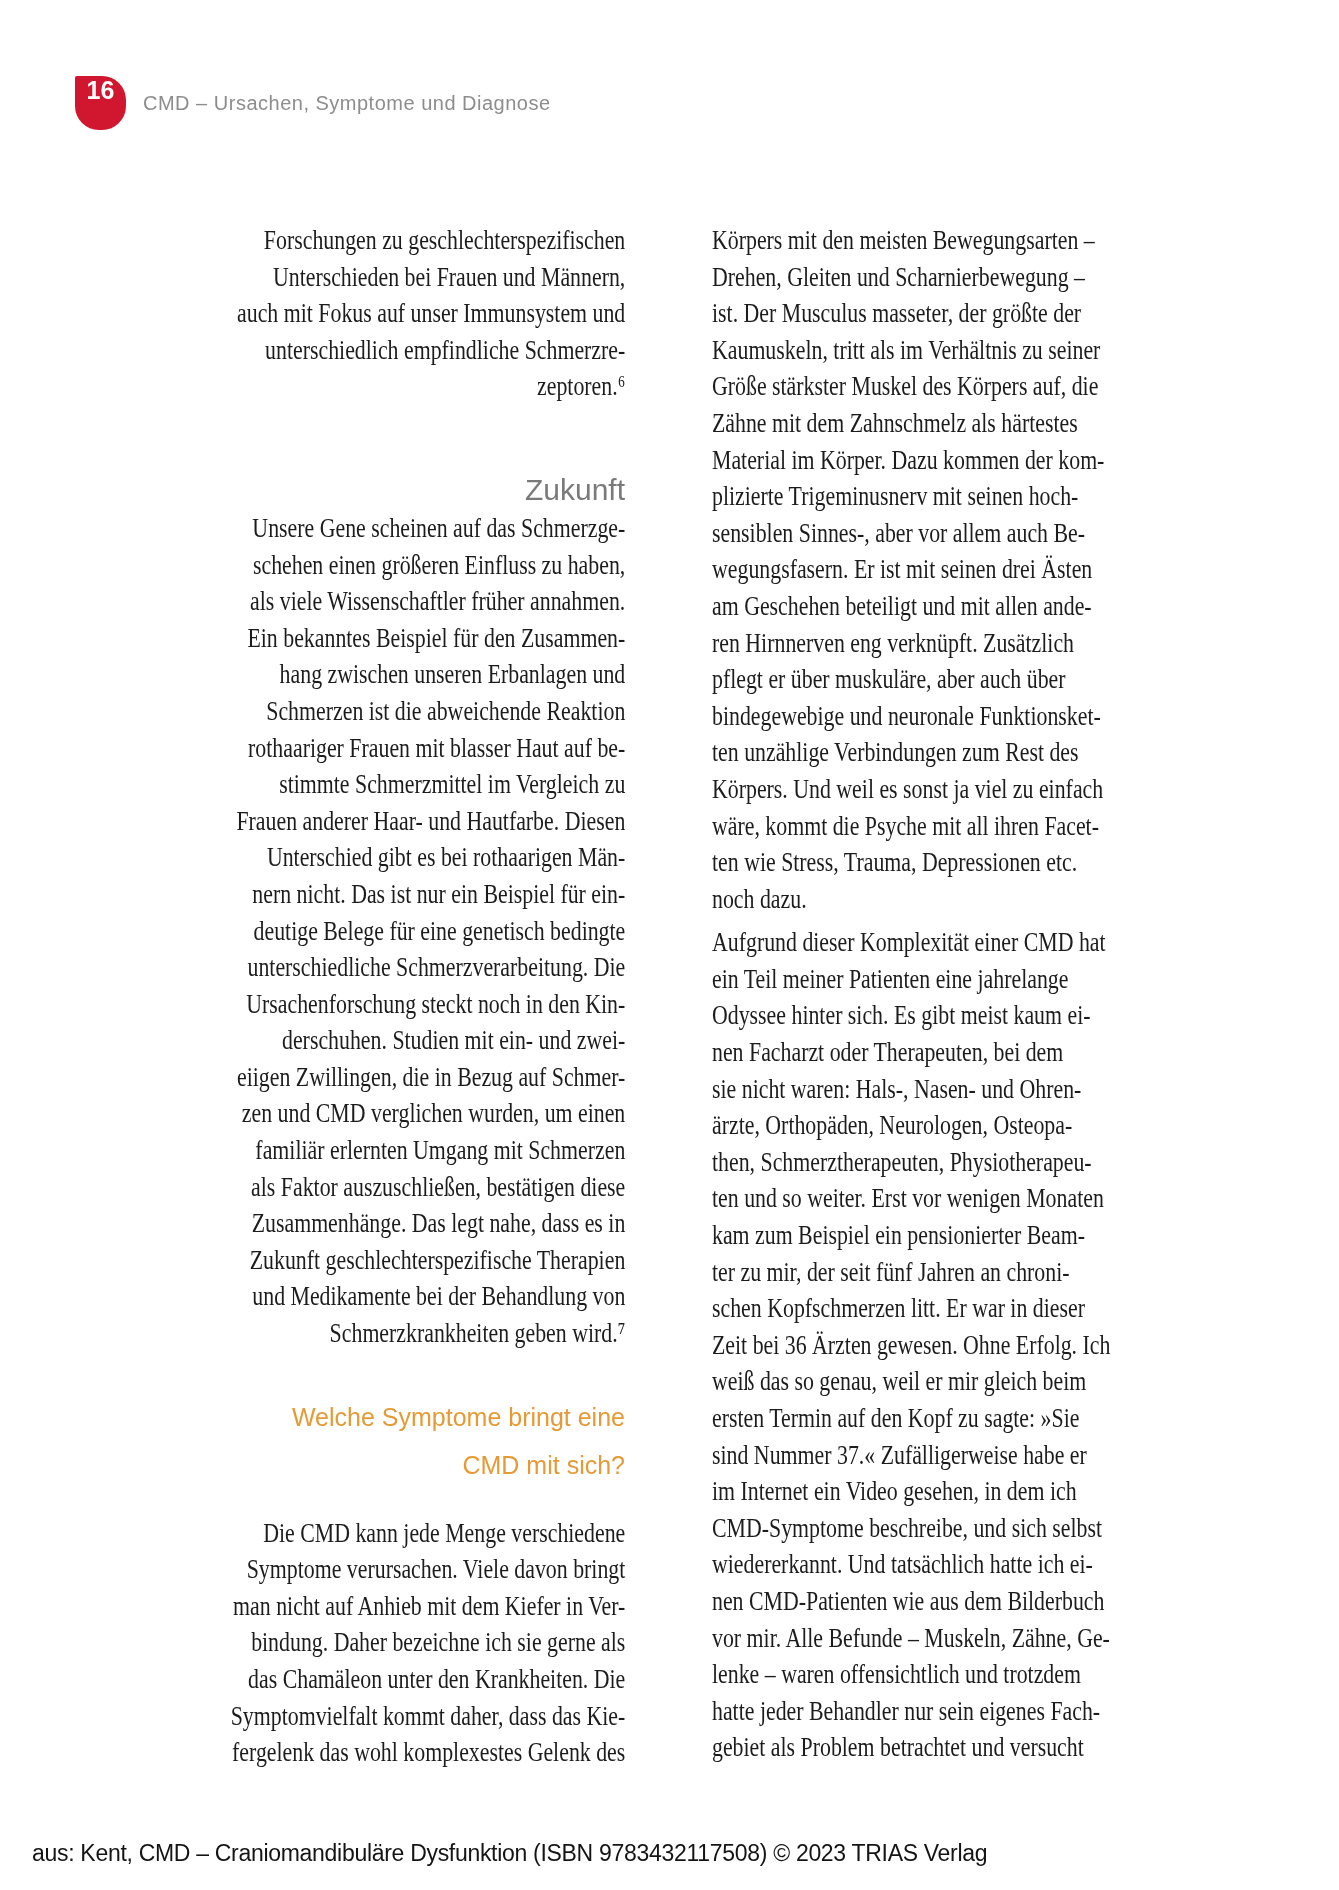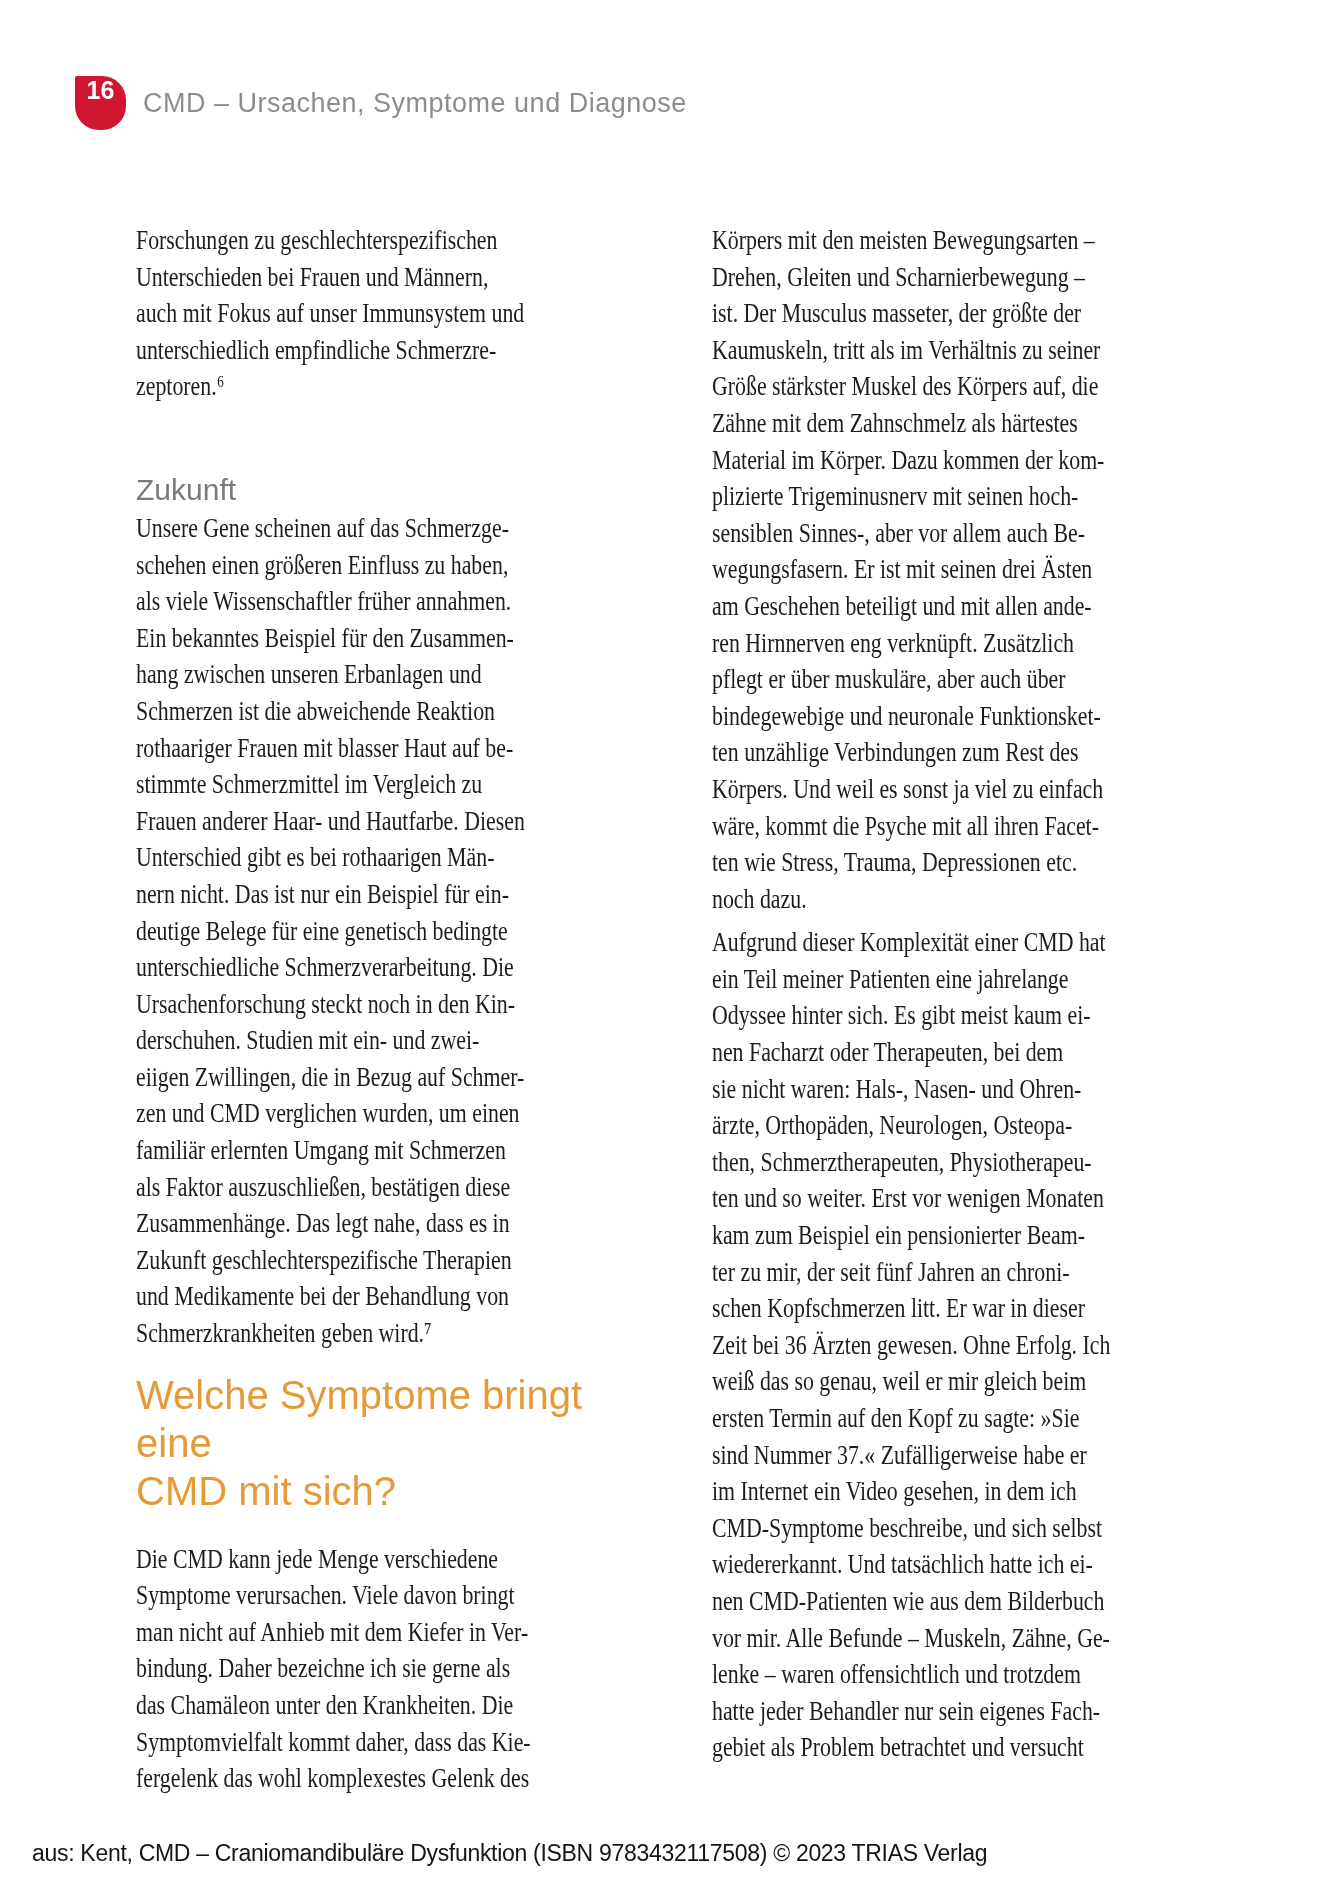--- a/index.html
+++ b/index.html
@@ -15,42 +15,42 @@
     background:var(--badge_red,#d11730);
     border-radius:2px 24px 24px 24px;
     display:flex; justify-content:center;
     color:#ffffff; font-family:"Liberation Sans", sans-serif;
     font-size:25px; font-weight:bold;
   }
   .header-title {
     position:absolute; left:143px; top:76px; height:54px;
     display:flex; align-items:center;
     font-family:"Liberation Sans", sans-serif;
-    font-size:27px; color:var(--header_gray,#8d8d8d); letter-spacing:0.5px;
+    font-size:20px; color:var(--header_gray,#8d8d8d); letter-spacing:0.5px;
   }
   .col { position:absolute; top:222px; }
-  .col-left  { left:136px; width:495px; }
+  .col-left  { left:130px; width:495px;text-align:right; }
   .col-right { left:712px; width:500px; }
   
   .ln {
     font-size:28px; line-height:36.6px; white-space:nowrap;
     transform:scaleX(0.78); transform-origin:0 50%;
     color:#1c1c1c;
   }
   .col-left  .ln { width:635px; }
   .col-right .ln { width:641px; }
   .subheading {
     margin-top:65px;
     font-family:"Liberation Sans", sans-serif;
     font-size:30px; line-height:40px; color:var(--subheading_gray,#7a7a7a);
   }
   .section-heading {
-    margin-top:19px;
+    margin-top:41px;
     font-family:"Liberation Sans", sans-serif;
-    font-size:40px; line-height:48px; color:var(--heading_orange,#e59a35);
+    font-size:25px; line-height:48px; color:var(--heading_orange,#e59a35);
   }
   .para { margin:0; padding:0; }
   .mt-after-sub { margin-top:0px; }
   .mt-p3 { margin-top:26px; }
   .mt-rp2 { margin-top:7px; }
   .footer {
     position:absolute; left:15px; top:1840px; width:1339px;
     text-align:left;
     font-family:"Liberation Sans", sans-serif;
     font-size:23px; color:#141414; letter-spacing:-0.3px;margin-left:17px;

